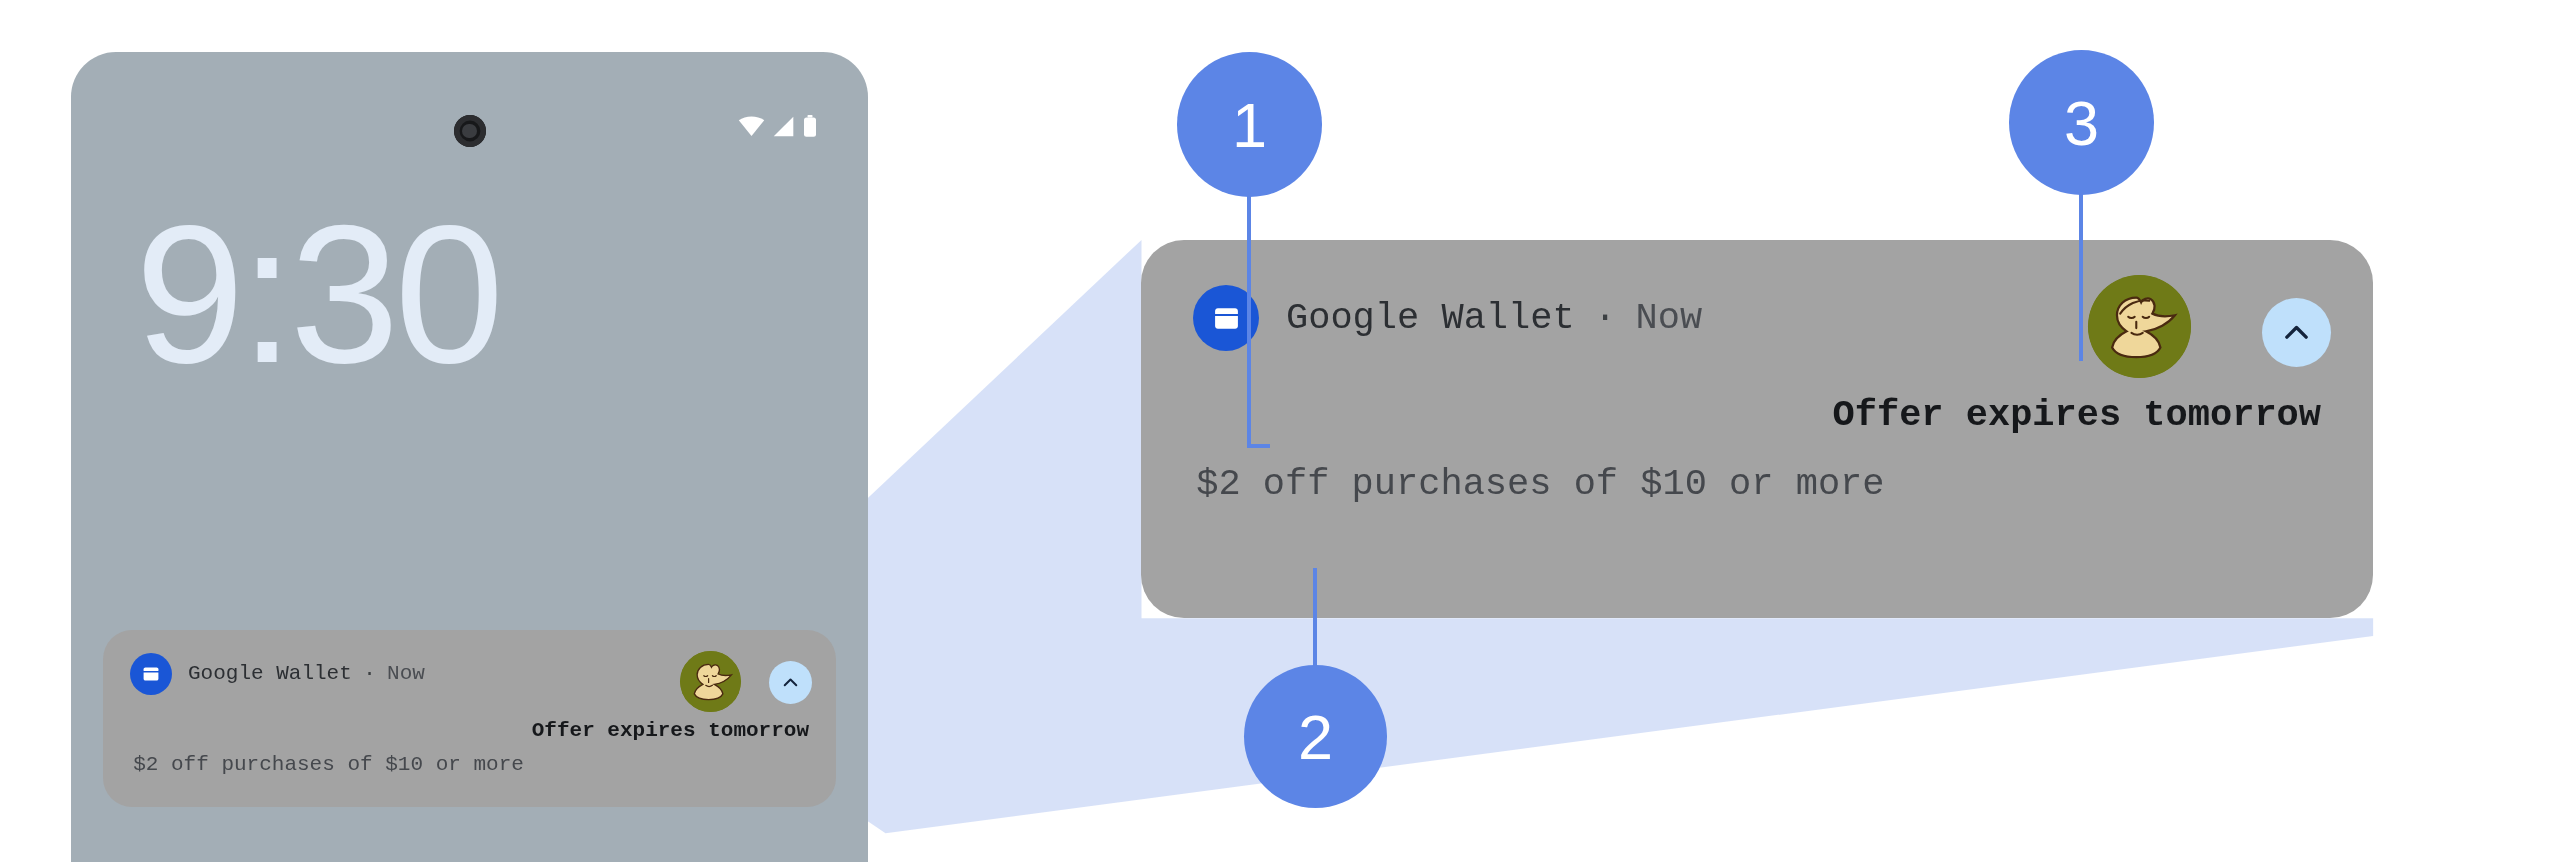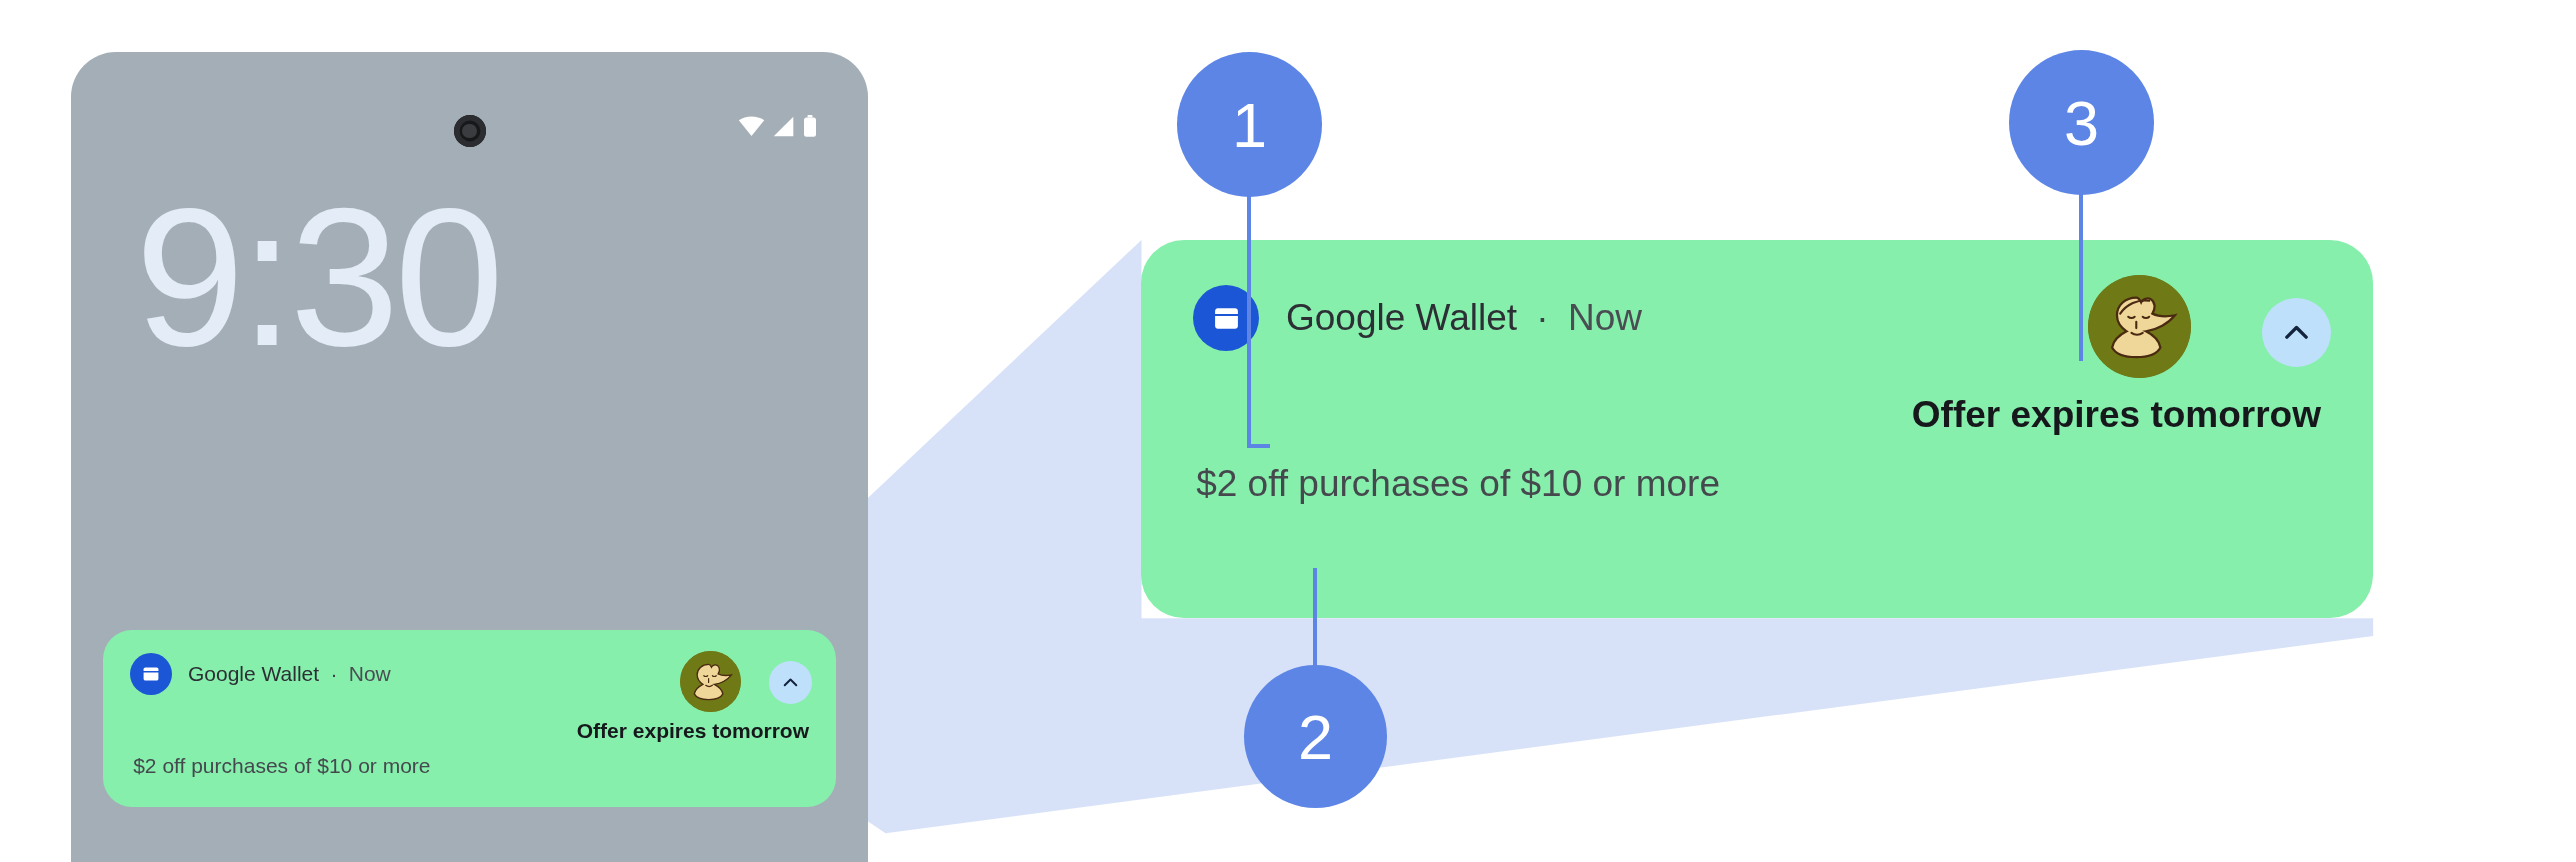--- a/index.html
+++ b/index.html
@@ -57,33 +57,34 @@
     position: absolute;
     right: 50px;
     top: 63px;
     display: flex;
     align-items: center;
     gap: 6.4px;
   }
   #clock {
     position: absolute;
     left: 64px;
-    top: 127px;
+    top: 144px;
     font-size: 197px;
     line-height: 1;
     font-weight: 300;
     color: #e3ecf7;
     letter-spacing: -4.8px;
     font-family: "Liberation Sans", sans-serif;
   }
 
   
   .notif {
-    background: #86efac;
+    background: #a3a3a3;
     border-radius: 32px;
+    font-family: Liberation Mono, monospace;
   }
   .notif-head {
     display: flex;
     align-items: center;
   }
   .app-icon {
     border-radius: 50%;
     background: #1a56d6;
     display: flex;
     align-items: center;

